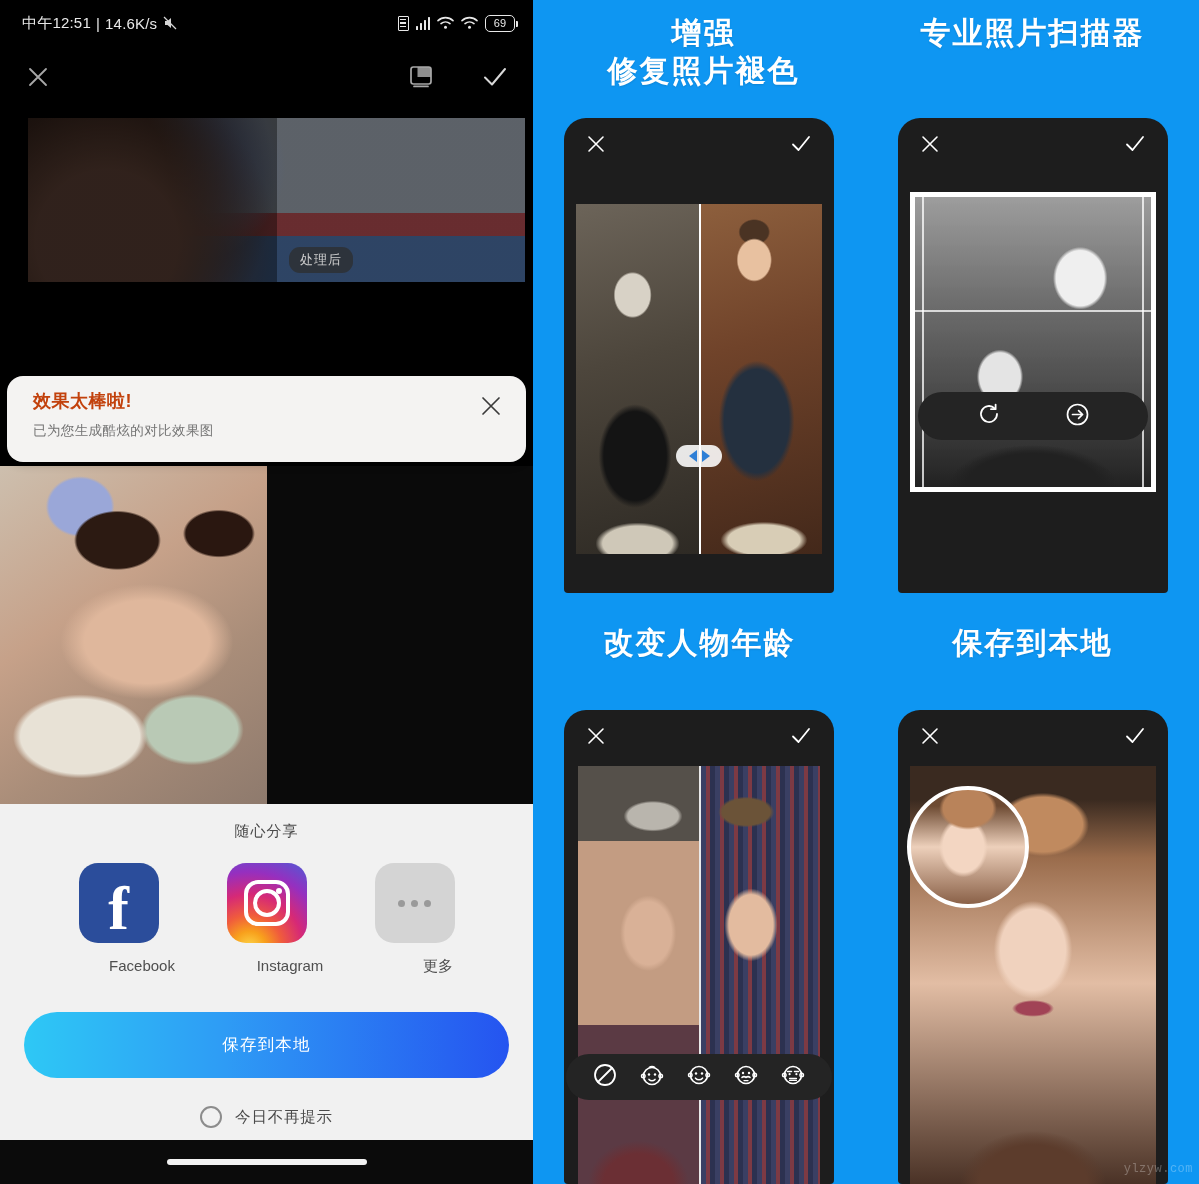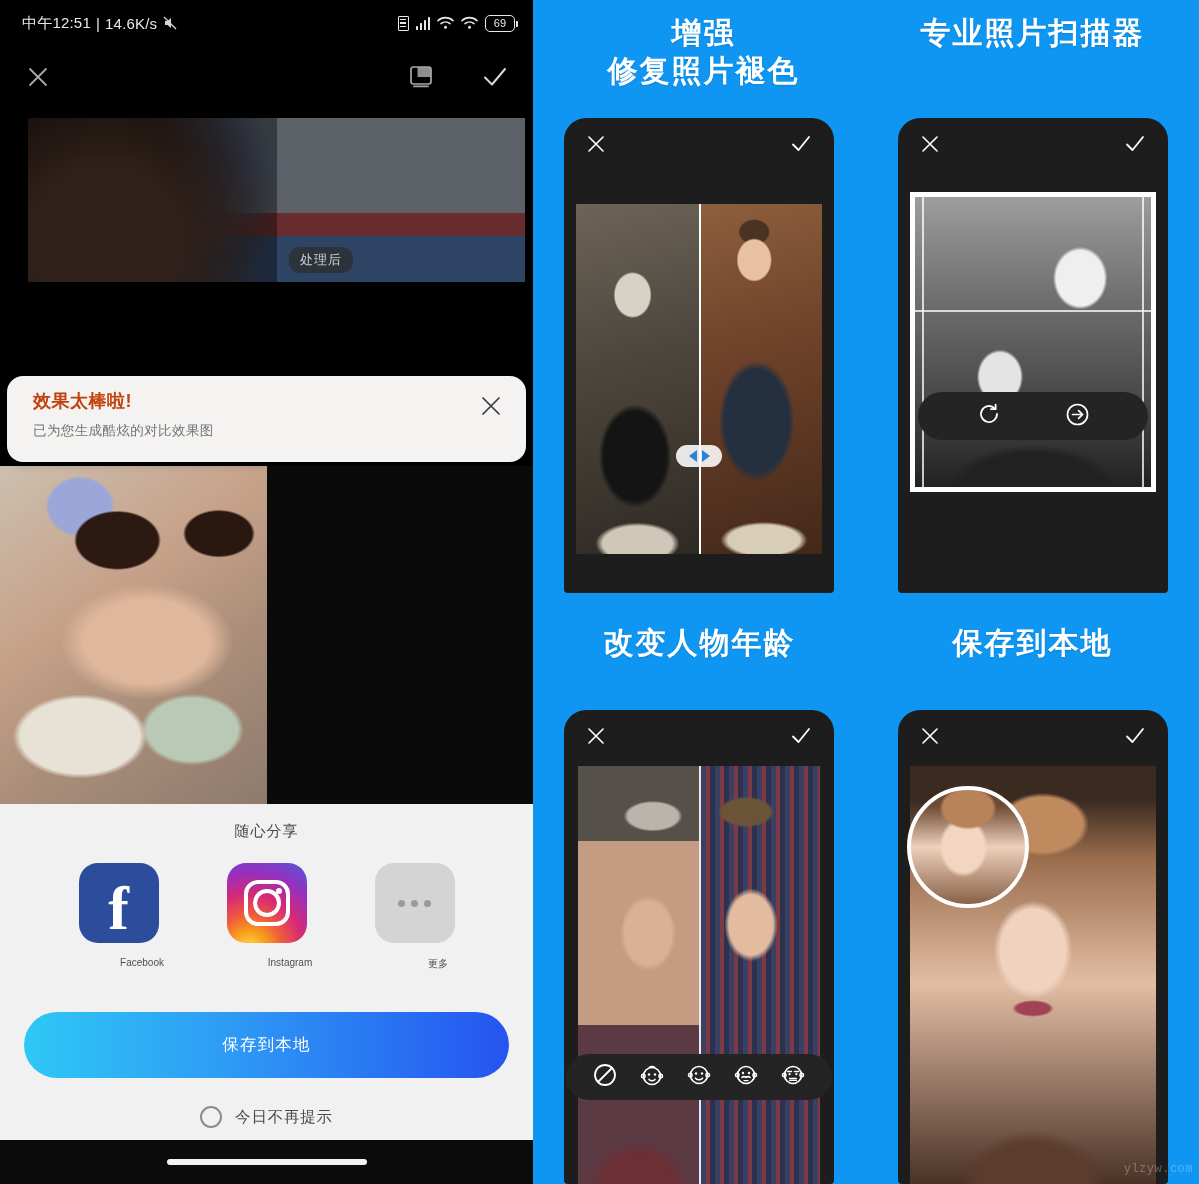--- a/index.html
+++ b/index.html
@@ -151,21 +151,21 @@
   .app-fb { background: #2b4d9b; }
   .app-fb .f-glyph { color: #fff; font-size: 62px; font-weight: bold; font-family: "Liberation Serif", serif; line-height: .85; margin-top: 10px; }
   .app-ig {
     background: radial-gradient(circle at 28% 106%, #fdd84b 0%, #f8a01c 16%, #f05c3c 32%, #d62976 52%, #962fbf 74%, #4f5bd5 100%);
   }
   .ig-ring { width: 46px; height: 46px; border: 4.5px solid #fff; border-radius: 14px; position: relative; display: flex; align-items: center; justify-content: center; }
   .ig-ring:before { content:""; width: 20px; height: 20px; border: 4px solid #fff; border-radius: 50%; }
   .ig-ring:after { content:""; position: absolute; top: 4px; right: 4px; width: 6px; height: 6px; background: #fff; border-radius: 50%; }
   .app-more { background: #d4d4d4; display: flex; align-items: center; justify-content: center; gap: 6px; }
   .app-more i { width: 7px; height: 7px; border-radius: 50%; background: #9a9a9a; display: block; }
-  .app-label { font-size: 10px; color: #4f4f4f; padding-left: 47px; }
+  .app-label { font-size: 15px; color: #4f4f4f; padding-left: 47px; }
 
   .save-btn {
     position: absolute; left: 24px; top: 208px;
     width: 485px; height: 66px;
     border-radius: 33px;
     background: linear-gradient(to right, #2ec8f5 0%, #2e9bf5 42%, #2554f0 100%);
     display: flex; align-items: center; justify-content: center;
     color: #fff; font-size: 16.5px; letter-spacing: 1.2px;
     border: none;
     font-family: "Liberation Sans", sans-serif;

